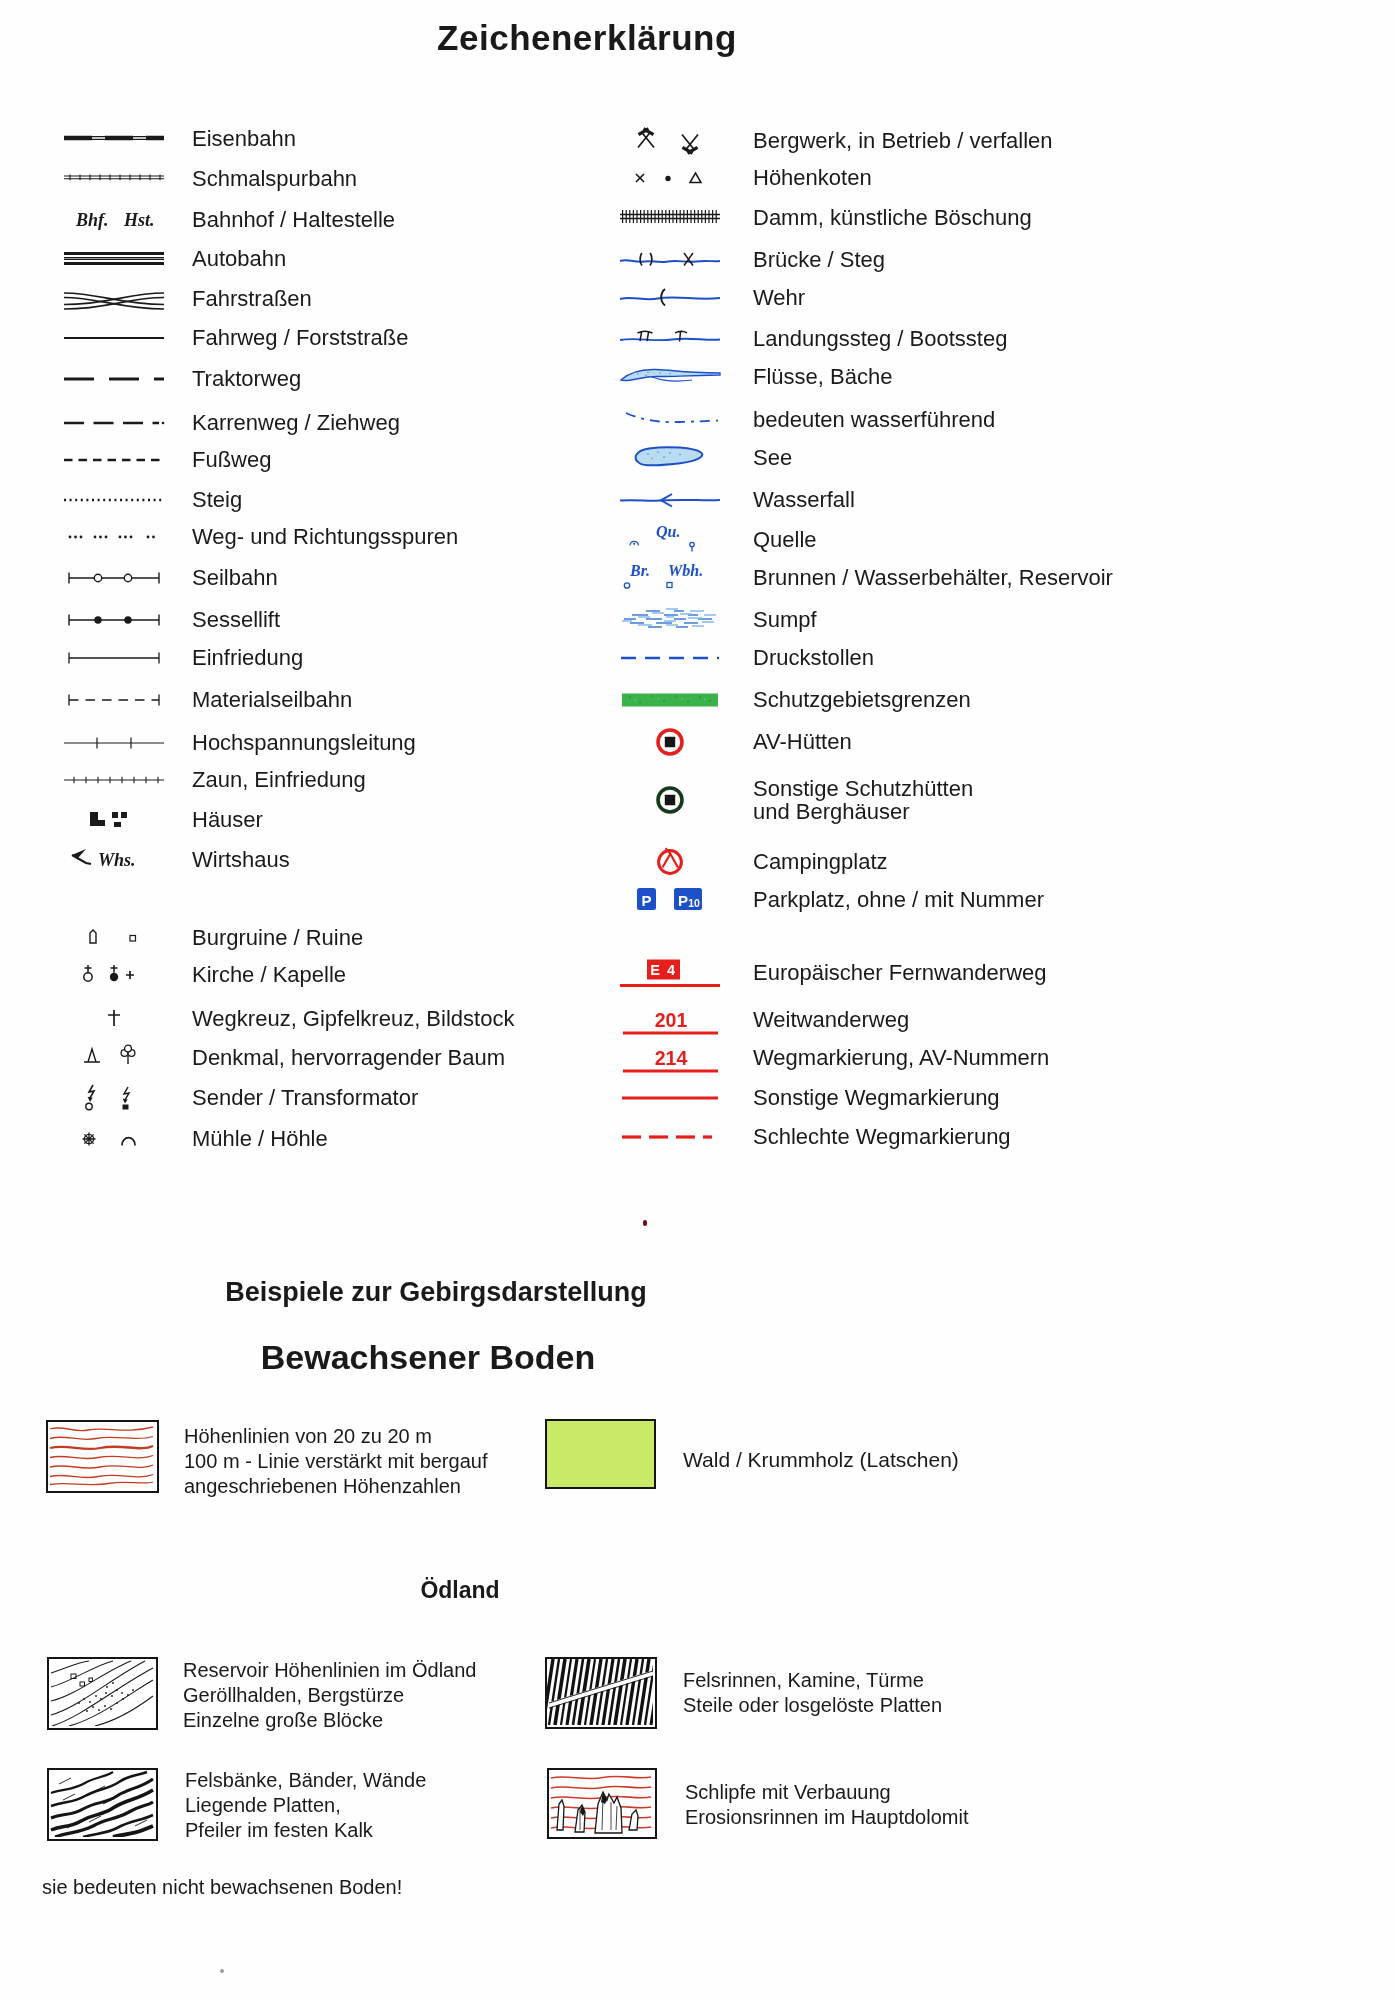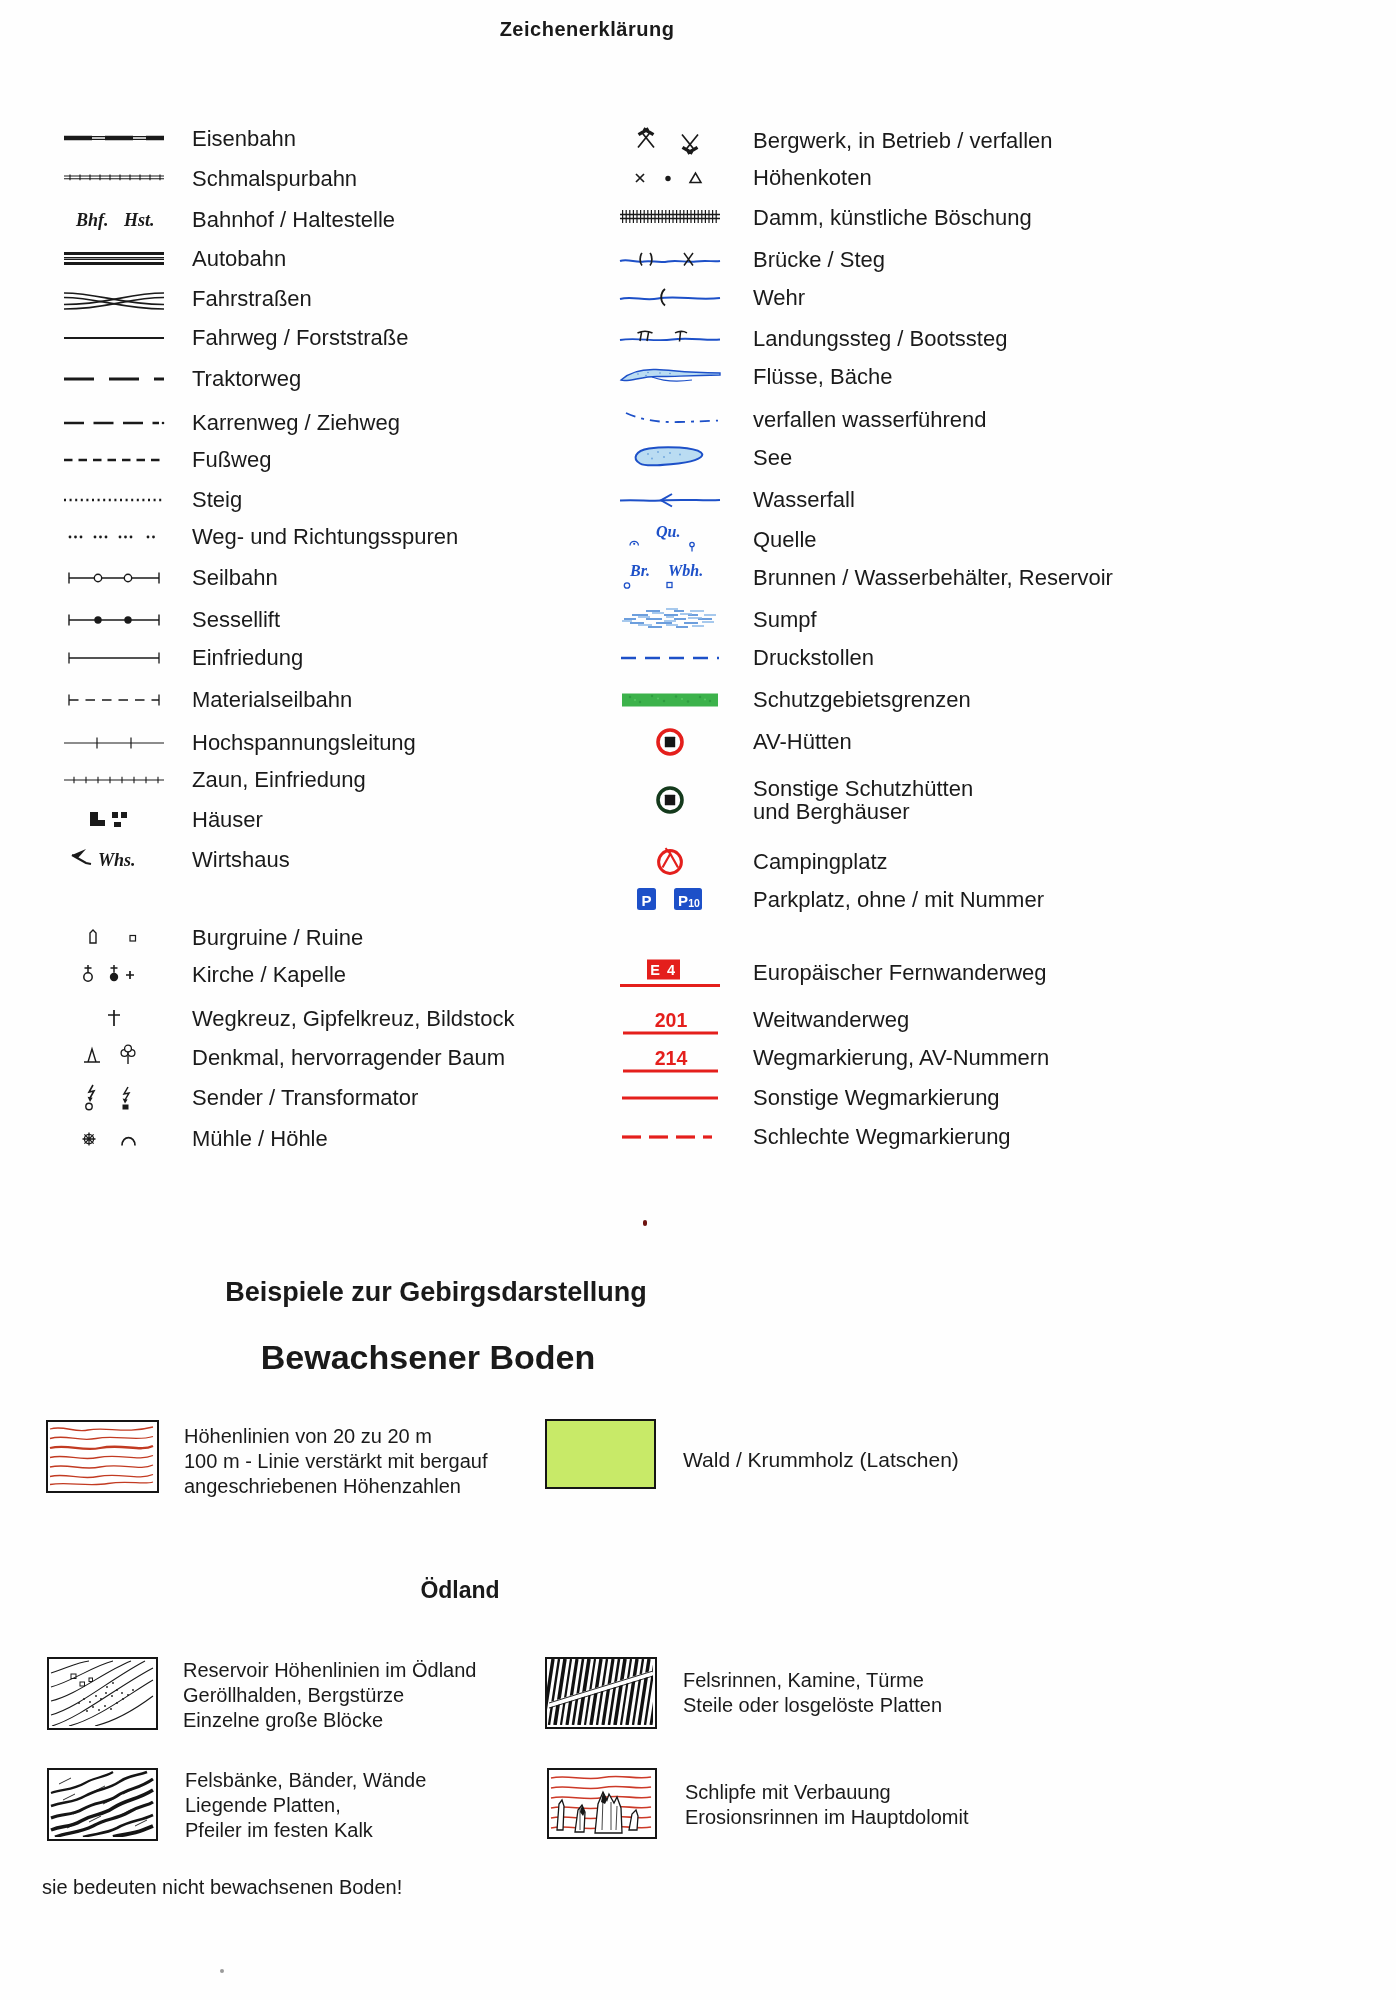--- a/index.html
+++ b/index.html
@@ -1,17 +1,17 @@
 <!DOCTYPE html>
 <html><head>
 <meta charset="utf-8">
 <style>
 html,body{margin:0;padding:0}
 .page{position:relative;width:1396px;height:2000px;background:#fefefe;font-family:"Liberation Sans",sans-serif;color:#1a1a1a;overflow:hidden}
-.title{position:absolute;top:18px;left:0;width:1174px;text-align:center;font-size:20px;font-weight:700;letter-spacing:.5px}
+.title{position:absolute;top:18px;left:0;width:1174px;text-align:center;font-size:35px;font-weight:700;letter-spacing:.5px}
 .row{position:absolute;display:flex;align-items:center;height:34px}
 .row svg{flex:none;height:34px}
 .lrow{left:62px}
 .lrow svg{width:104px;margin-right:26px}
 .rrow{left:618px}
 .rrow svg{width:112px;margin-right:23px}
 .lab{font-size:22px;white-space:nowrap}
 .lab2{line-height:23px}
 .row.dbl{height:46px}
 .sec{position:absolute;transform:translateX(-50%);font-weight:700;white-space:nowrap}
@@ -339,21 +339,21 @@
         </g>
       <path class="sb" stroke-width="1.2" d="M34 17C46 21.5 60 22 74 20"></path>
     </svg>
     <span class="lab">Flüsse, Bäche</span>
   </div>
 
   <div class="row rrow" style="top:403px">
     <svg viewBox="0 0 112 34">
       <path class="sb" stroke-width="1.8" stroke-dasharray="10 6 3 6" d="M8 10C24 17 40 19.5 60 19C75 18.6 90 18 100 17.6"></path>
     </svg>
-    <span class="lab">verfallen wasserführend</span>
+    <span class="lab">bedeuten wasserführend</span>
   </div>
 
   <div class="row rrow" style="top:441px">
     <svg viewBox="0 0 112 34">
       <path d="M22 22.5C14 18 17 9.5 31 7.5C50 4.8 76 6.5 83 11.5C88 15.5 78 20.5 62 22.2C47 23.8 28 26 22 22.5Z" fill="#badcf2" stroke="#1d50c8" stroke-width="2"></path>
       <g fill="#6ea4dd">
           <circle cx="30" cy="13" r="0.9"></circle>
           <circle cx="40" cy="11" r="0.9"></circle>
           <circle cx="52" cy="12" r="0.9"></circle>
           <circle cx="62" cy="13.5" r="0.9"></circle>

